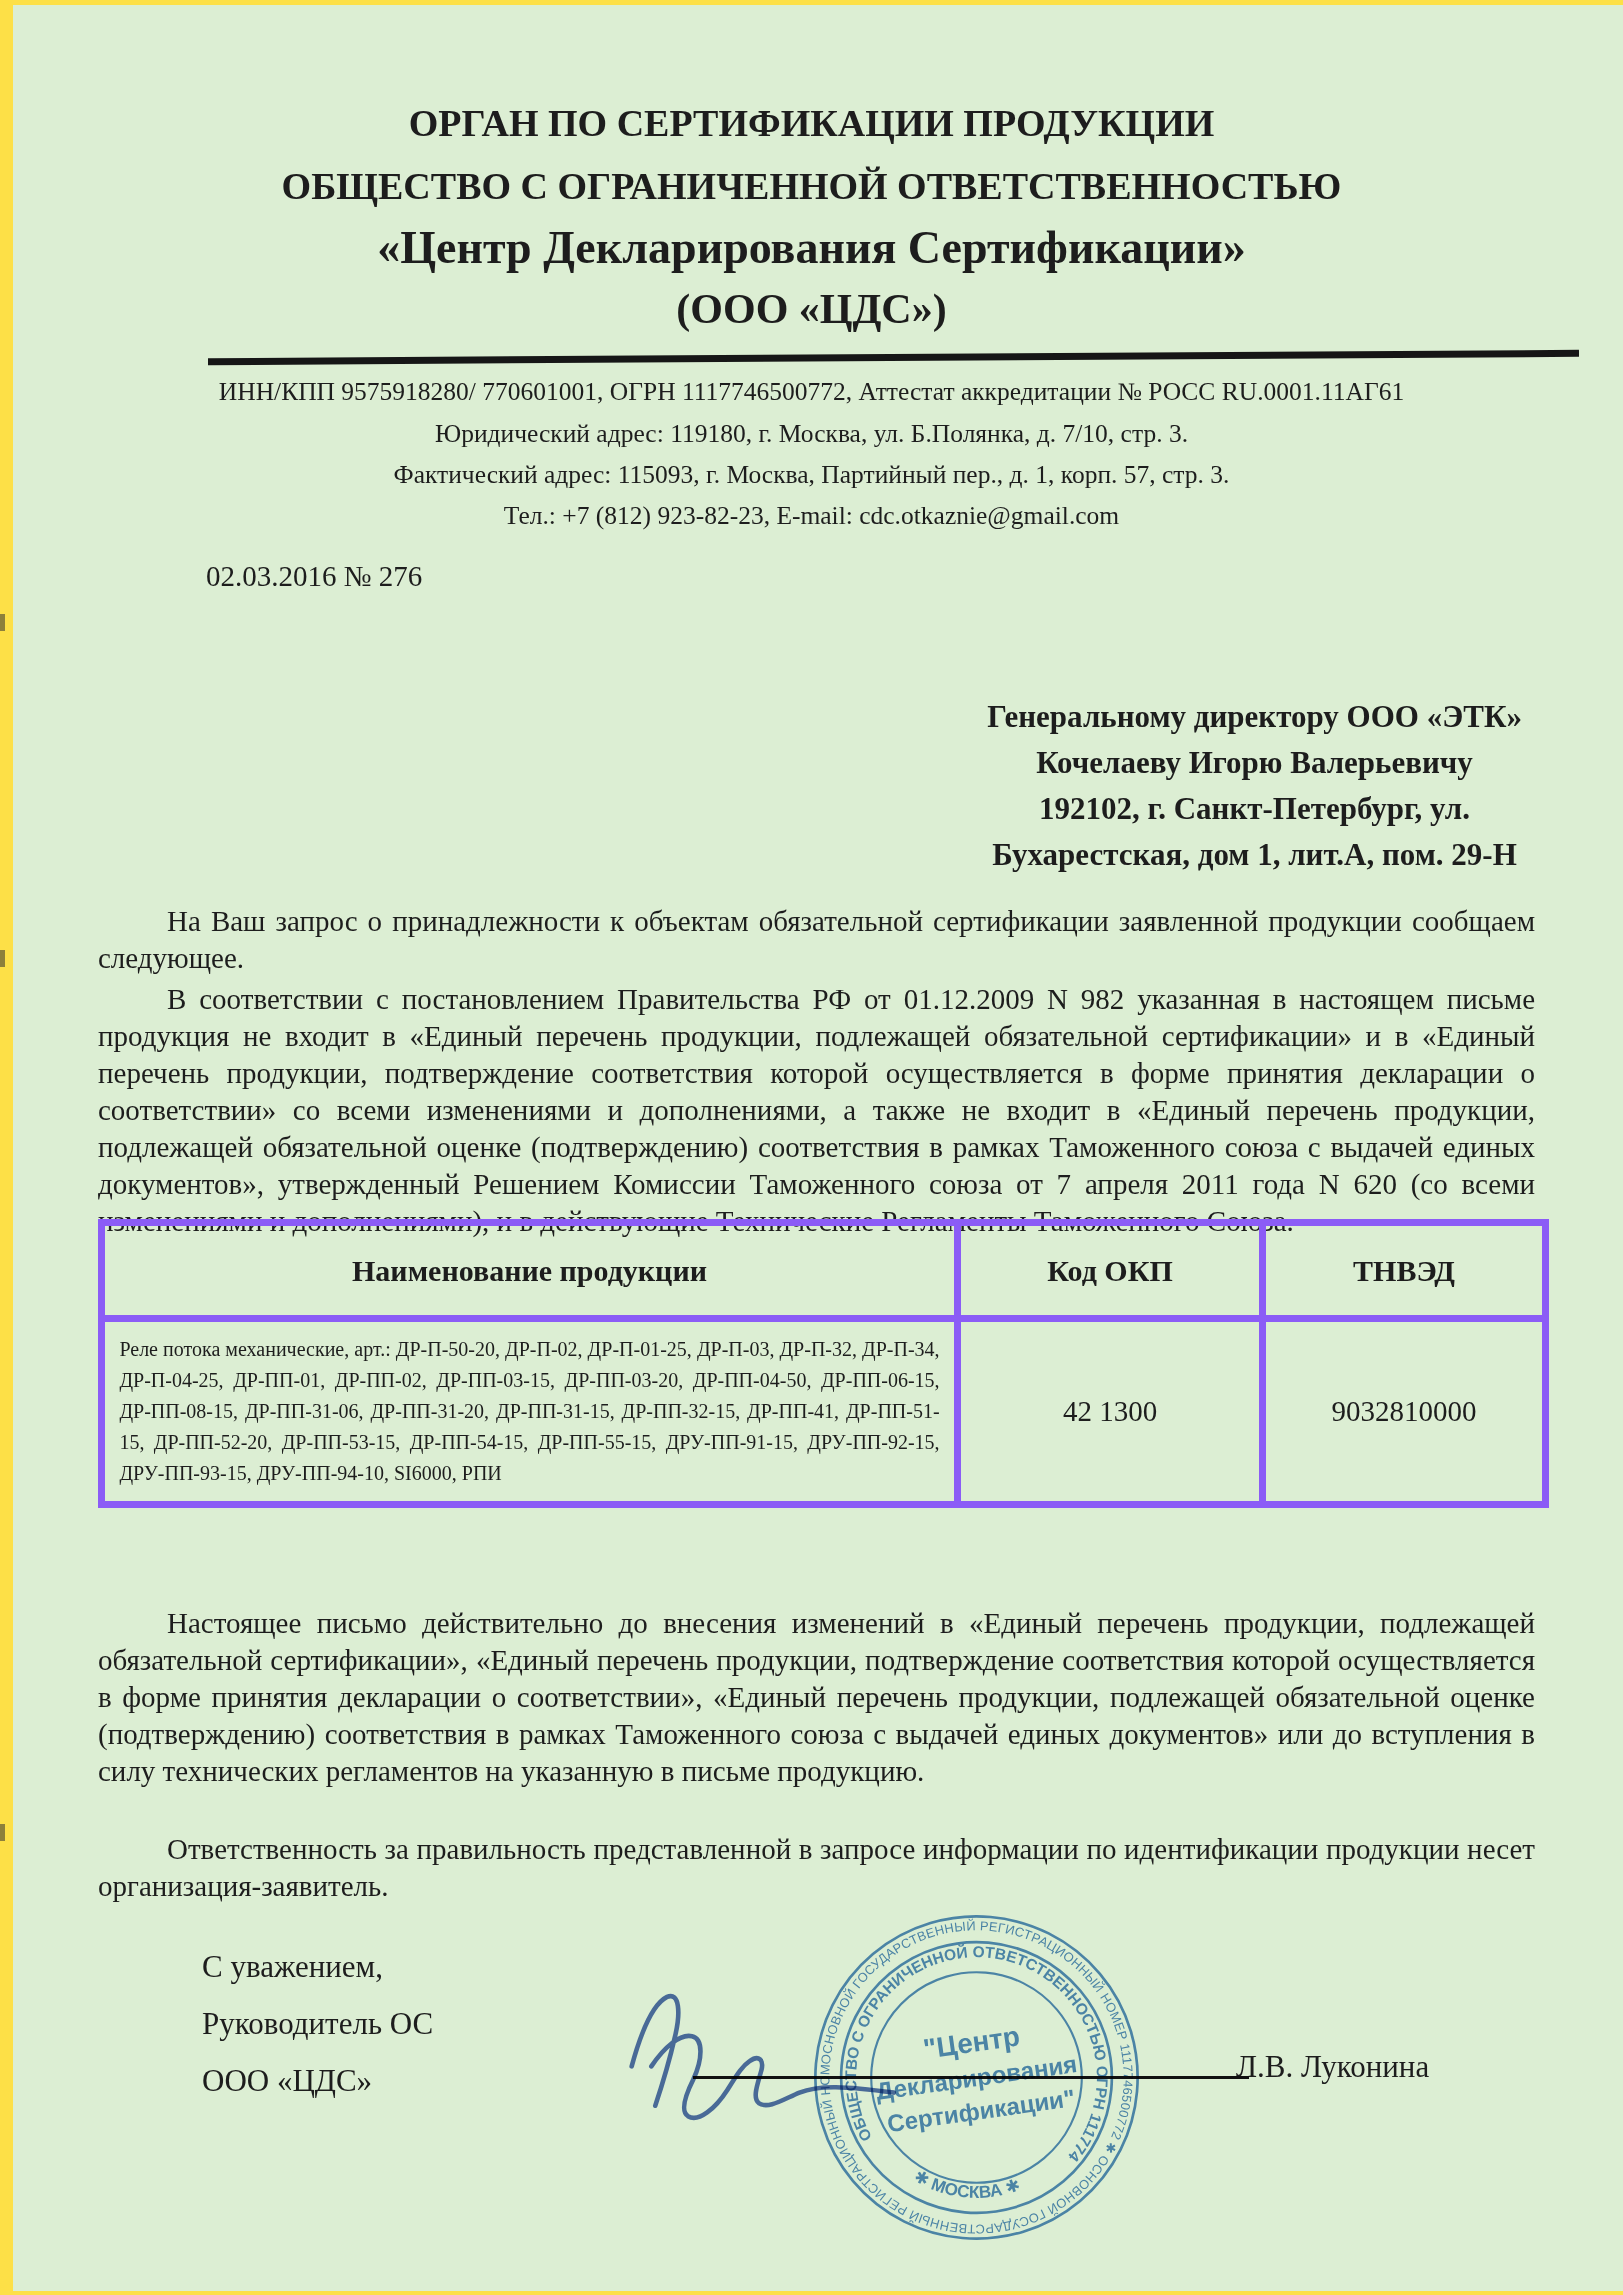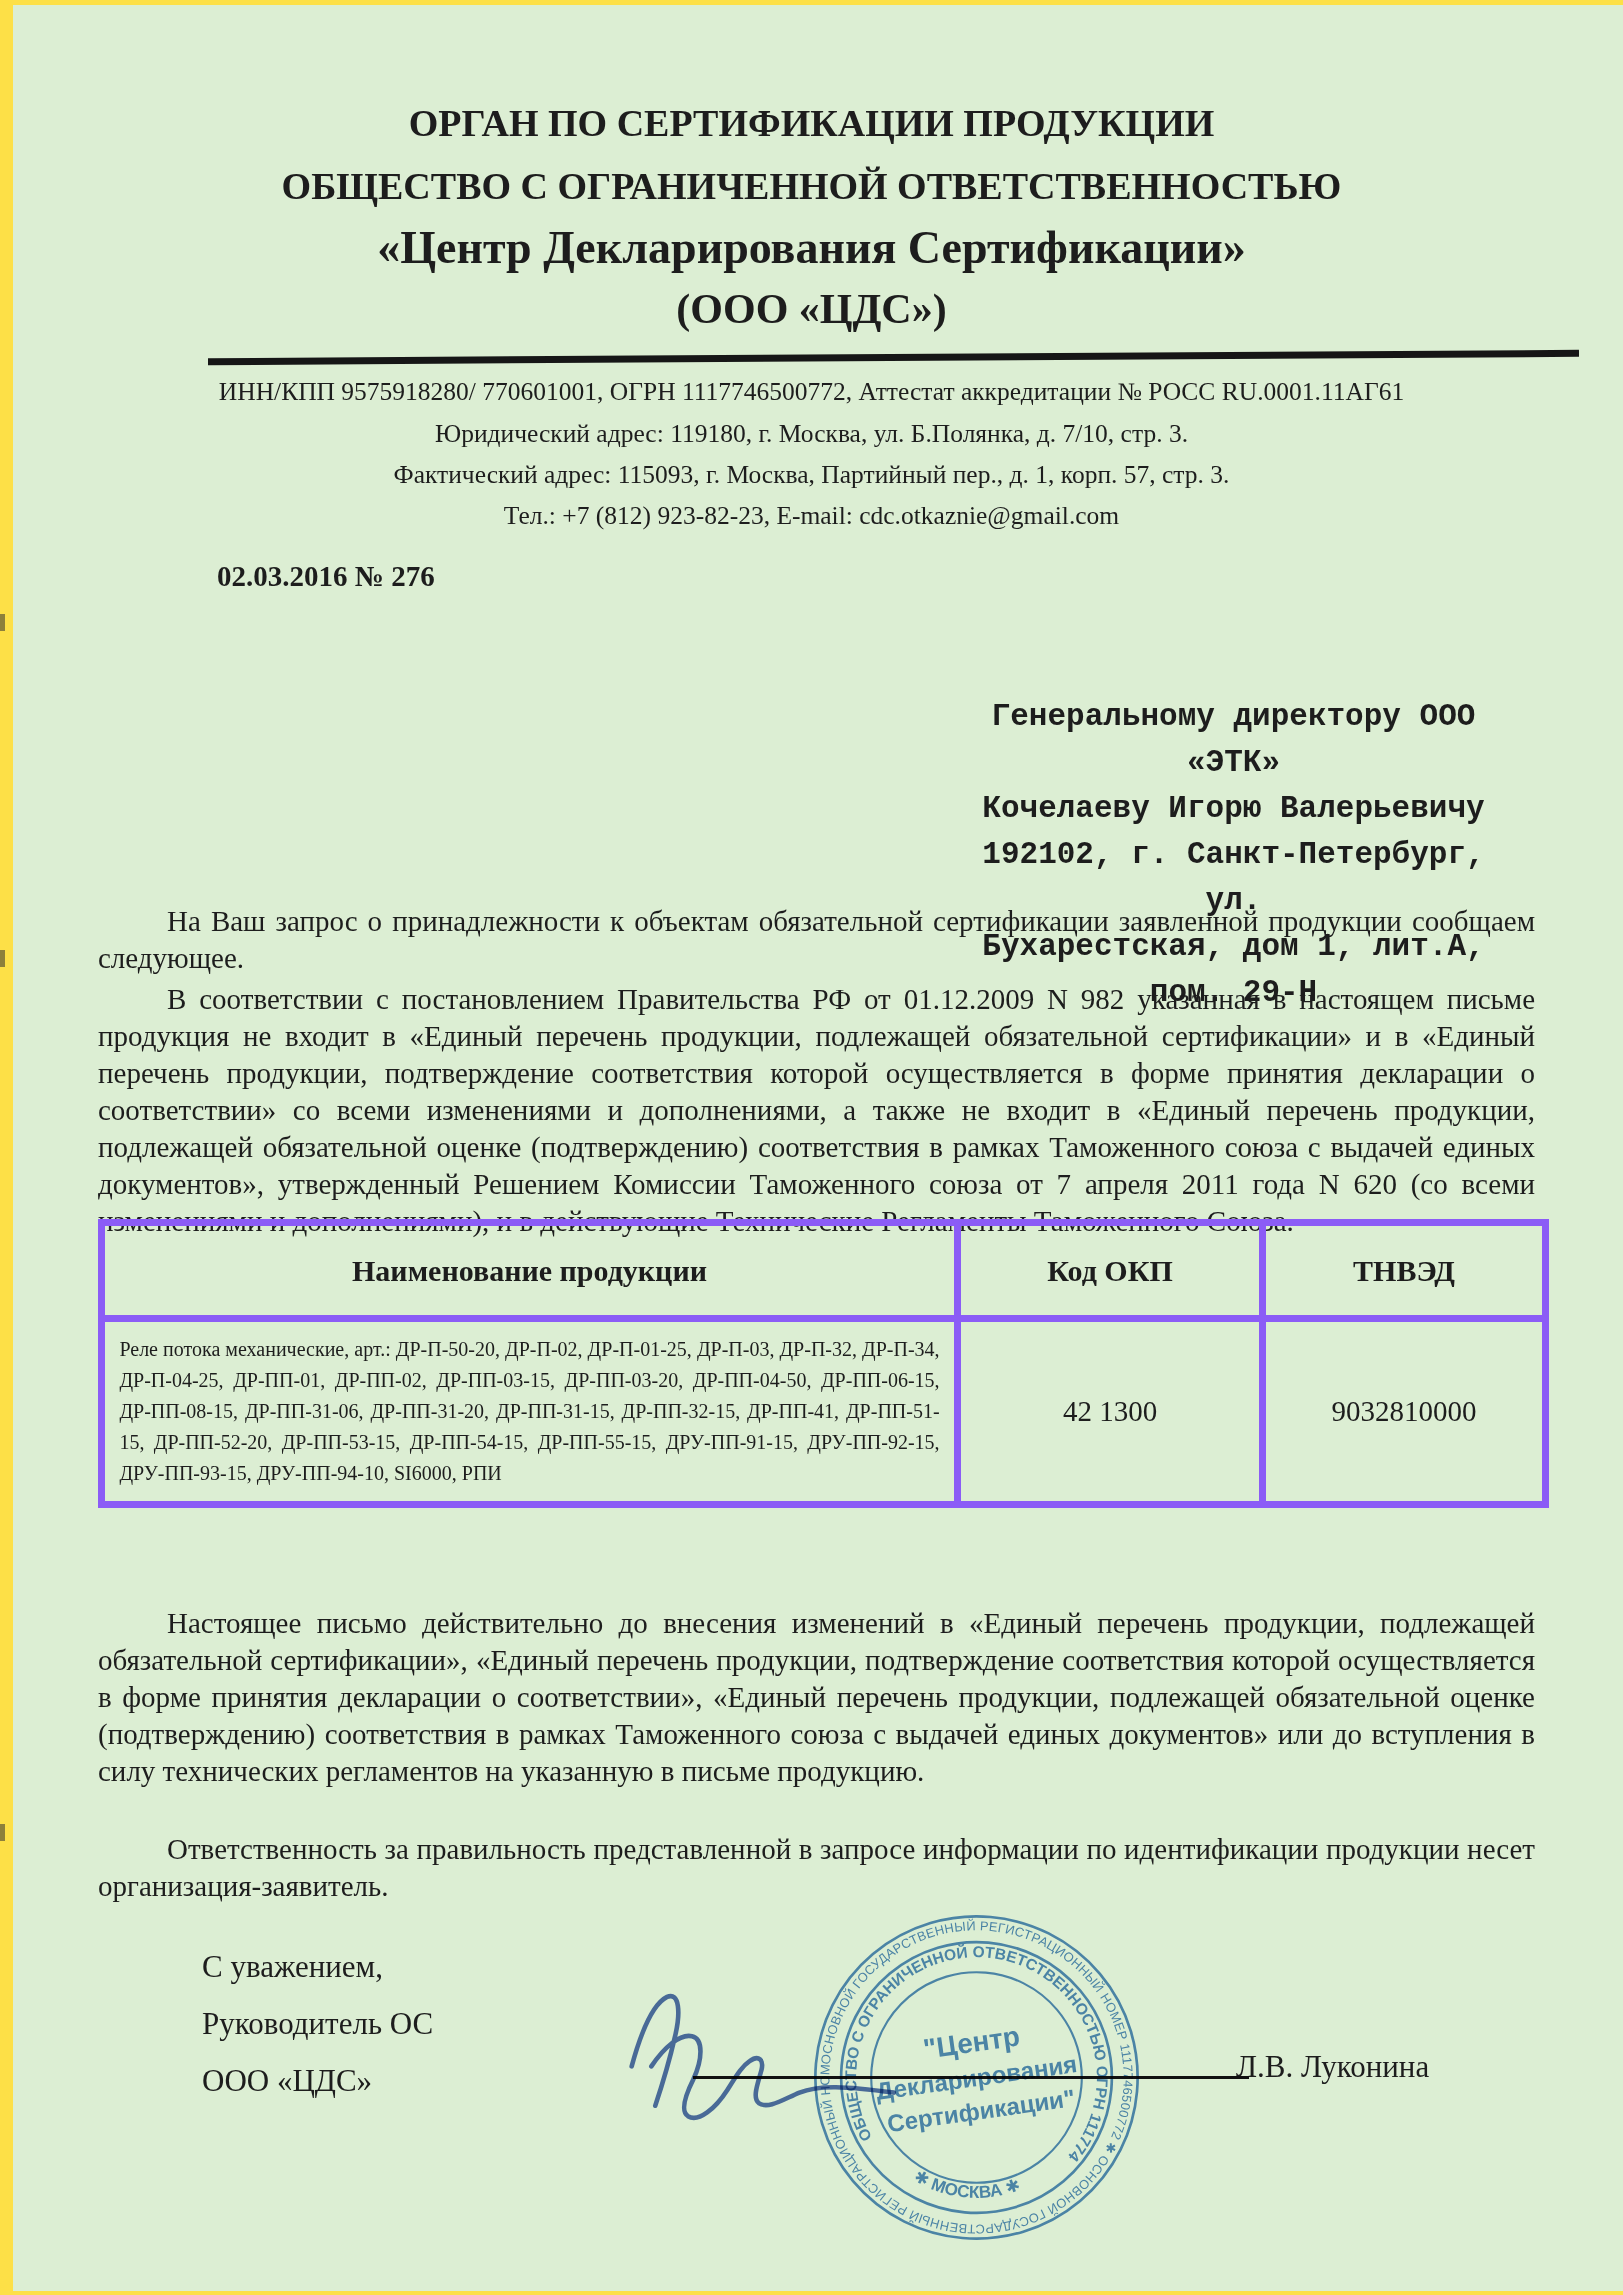--- a/index.html
+++ b/index.html
@@ -9,22 +9,22 @@
   .abs{position:absolute;}
   .center{left:0;width:1623px;text-align:center;}
   .org-line{font-weight:bold;white-space:nowrap;}
   .h1{top:102px;font-size:38px;line-height:43px;}
   .h2{top:165px;font-size:38px;line-height:43px;}
   .h3{top:220px;font-size:46px;line-height:55px;}
   .h4{top:284px;font-size:42px;line-height:51px;}
   .rule{top:354px;left:208px;width:1371px;height:7.2px;background:#161616;transform:rotate(-0.35deg);}
   .contact{font-size:25.5px;line-height:31px;white-space:nowrap;}
   .c1{top:376px;}  .c2{top:418px;}  .c3{top:459px;}  .c4{top:500px;}
-  .dateline{top:560px;left:217px;font-size:29px;font-weight:bold;white-space:nowrap;}
-  .recipient{top:694px;left:952px;width:563px;text-align:center;font-weight:bold;font-size:31px;line-height:46px;font-family:Liberation Mono, monospace;}
+  .dateline{top:560px;left:206px;font-size:29px;font-weight:normal;white-space:nowrap;}
+  .recipient{top:694px;left:973px;width:563px;text-align:center;font-weight:bold;font-size:31px;line-height:46px;}
   .title{top:855px;font-size:33px;font-weight:bold;letter-spacing:1.3px;}
   .para{left:98px;width:1437px;font-size:29px;line-height:37px;text-align:justify;text-indent:69px;}
   .p1{top:903px;}
   .p2{top:981px;}
   .p3{top:1605px;}
   .p4{top:1831px;}
   table.products{position:absolute;top:1219px;left:98px;width:1444px;border-collapse:collapse;table-layout:fixed;}
   table.products th, table.products td{border:7px solid #8b5cf6;}
   table.products th{font-size:30px;font-weight:bold;padding:27.5px 6.5px;border-bottom-width:3.3px;}
   td.namecell{font-size:20px;line-height:31px;text-align:justify;padding:11.8px 14.4px;}

